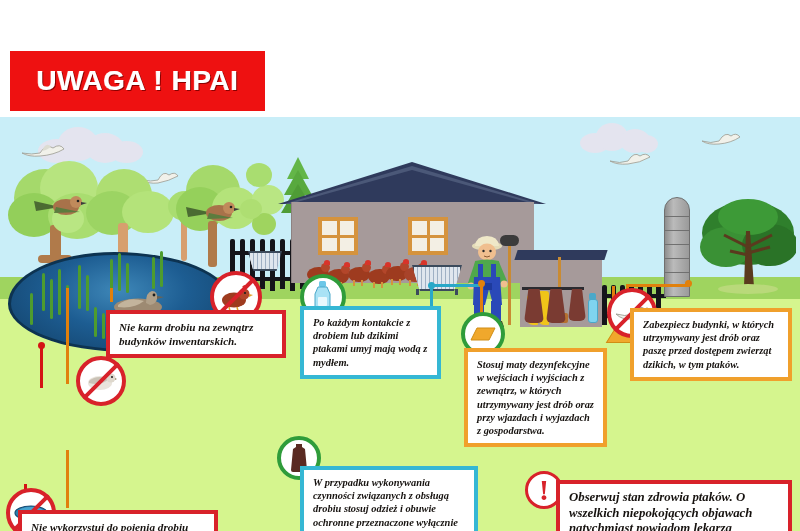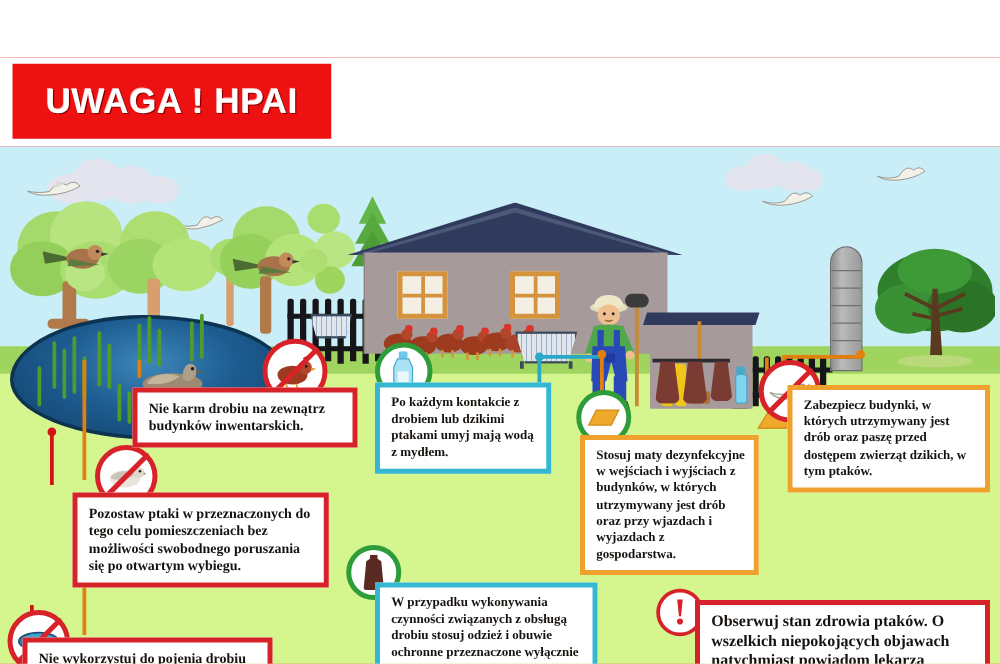--- a/index.html
+++ b/index.html
@@ -211,21 +211,21 @@
     position: absolute;
     background: #ffffff;
     padding: 6px 7px 6px 9px;
     font-family: "Liberation Serif", serif;
     font-weight: bold;
     color: #16120f;
   }
   .box-red    { border: 4px solid #d8222a; }
   .box-blue   { border: 4px solid #35b7d4; }
   .box-orange { border: 4px solid #f0a02c; }
-  .box p { margin: 0; }
+  .box p { margin: 0; font-style: italic; }
 
   .txt-11  { font-size: 10.4px; line-height: 13.2px; }
   .txt-12  { font-size: 11.2px; line-height: 14px; }
   .txt-13  { font-size: 12.8px; line-height: 15.6px; }
 
   
   .prop { position: absolute; }
   .dirt-spot {
     position: absolute; background: #2e2b22; border-radius: 50%;
   }
@@ -658,26 +658,23 @@
   </div>
 
   <div class="box box-red" style="left:106px;top:264px;width:180px;">
     <p class="txt-12">Nie karm drobiu na zewnątrz budynków inwentarskich.</p>
   </div>
 
   <div class="box box-blue" style="left:300px;top:260px;width:141px;">
     <p class="txt-11">Po każdym kontakcie z drobiem lub dzikimi ptakami umyj mają wodą z mydłem.</p>
   </div>
 
-  <div class="box box-red" style="left:58px;top:348px;width:205px;">
-    <p class="txt-12">Pozostaw ptaki w przeznaczonych do tego celu pomieszczeniach bez możliwości swobodnego poruszania się po otwartym wybiegu.</p>
-  </div>
 
   <div class="box box-orange" style="left:464px;top:302px;width:143px;">
-    <p class="txt-11">Stosuj maty dezynfekcyjne w wejściach i wyjściach z budynków, w których utrzymywany jest drób oraz przy wjazdach i wyjazdach z gospodarstwa.</p>
+    <p class="txt-11">Stosuj maty dezynfekcyjne w wejściach i wyjściach z zewnątrz, w których utrzymywany jest drób oraz przy wjazdach i wyjazdach z gospodarstwa.</p>
   </div>
 
   <div class="box box-orange" style="left:630px;top:262px;width:162px;">
     <p class="txt-11">Zabezpiecz budynki, w których utrzymywany jest drób oraz paszę przed dostępem zwierząt dzikich, w tym ptaków.</p>
   </div>
 
   <div class="box box-blue" style="left:300px;top:420px;width:178px;">
     <p class="txt-11">W przypadku wykonywania czynności związanych z obsługą drobiu stosuj odzież i obuwie ochronne przeznaczone wyłącznie do tego celu.</p>
   </div>
 

